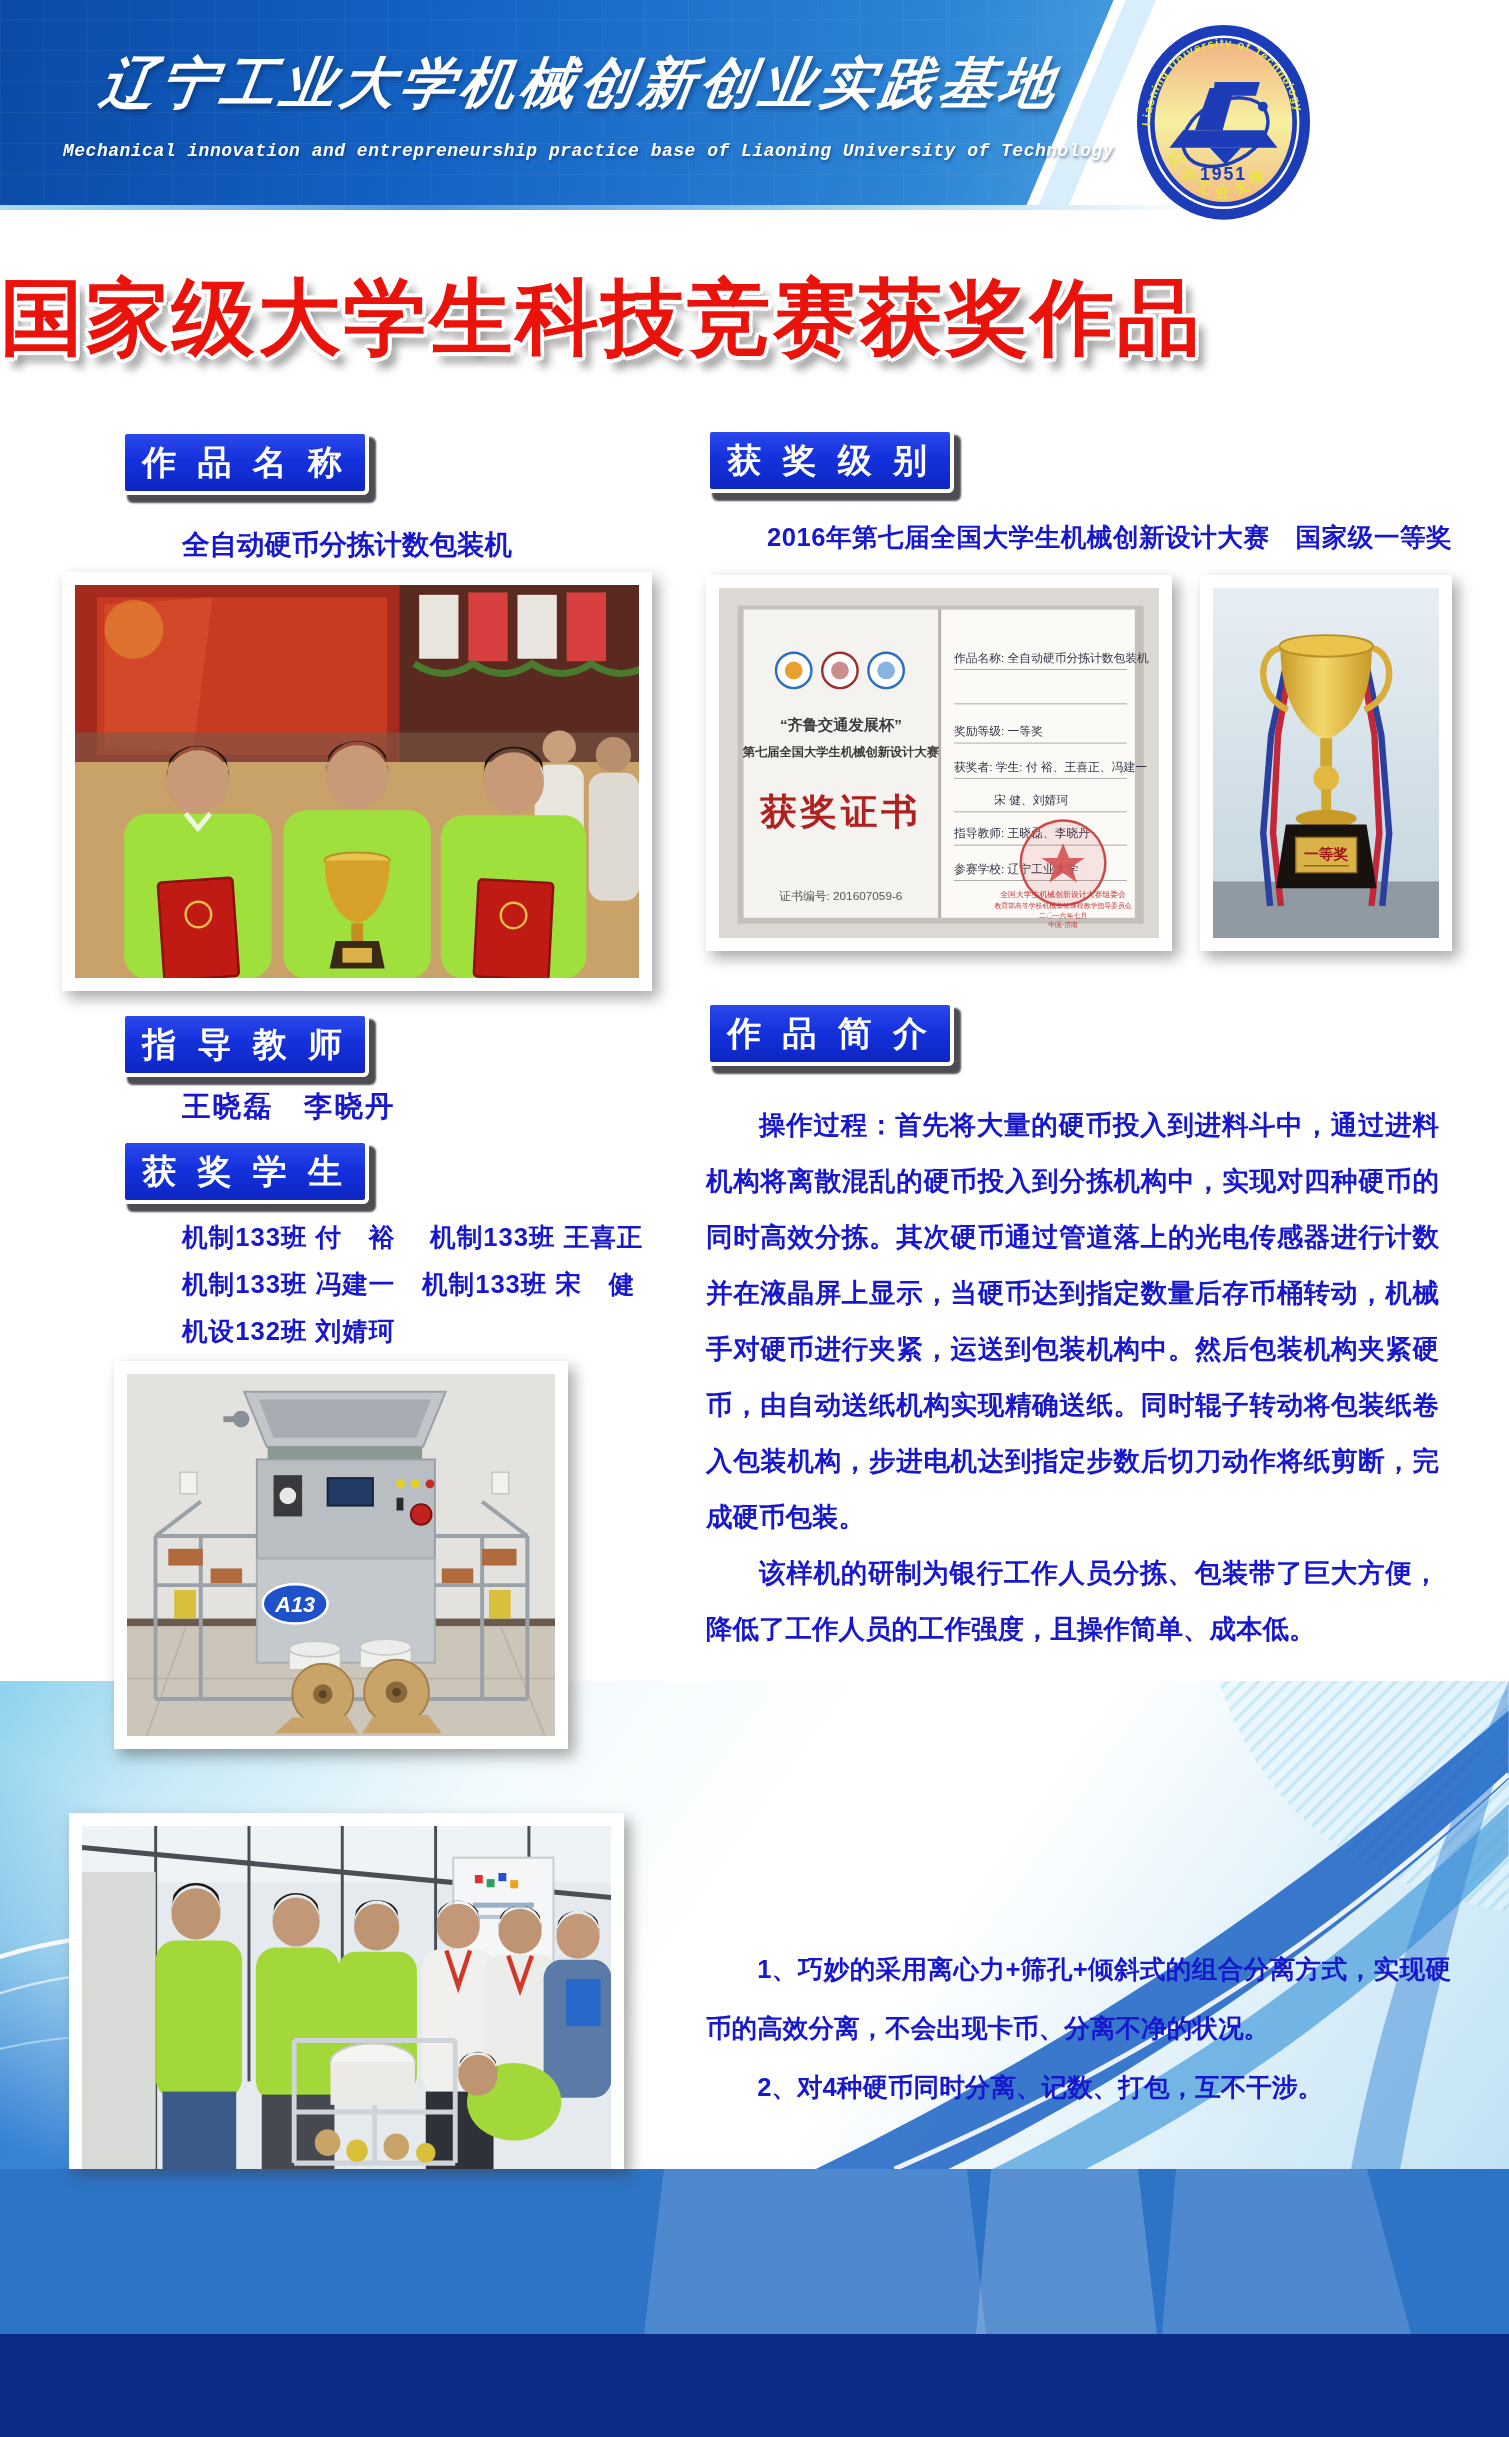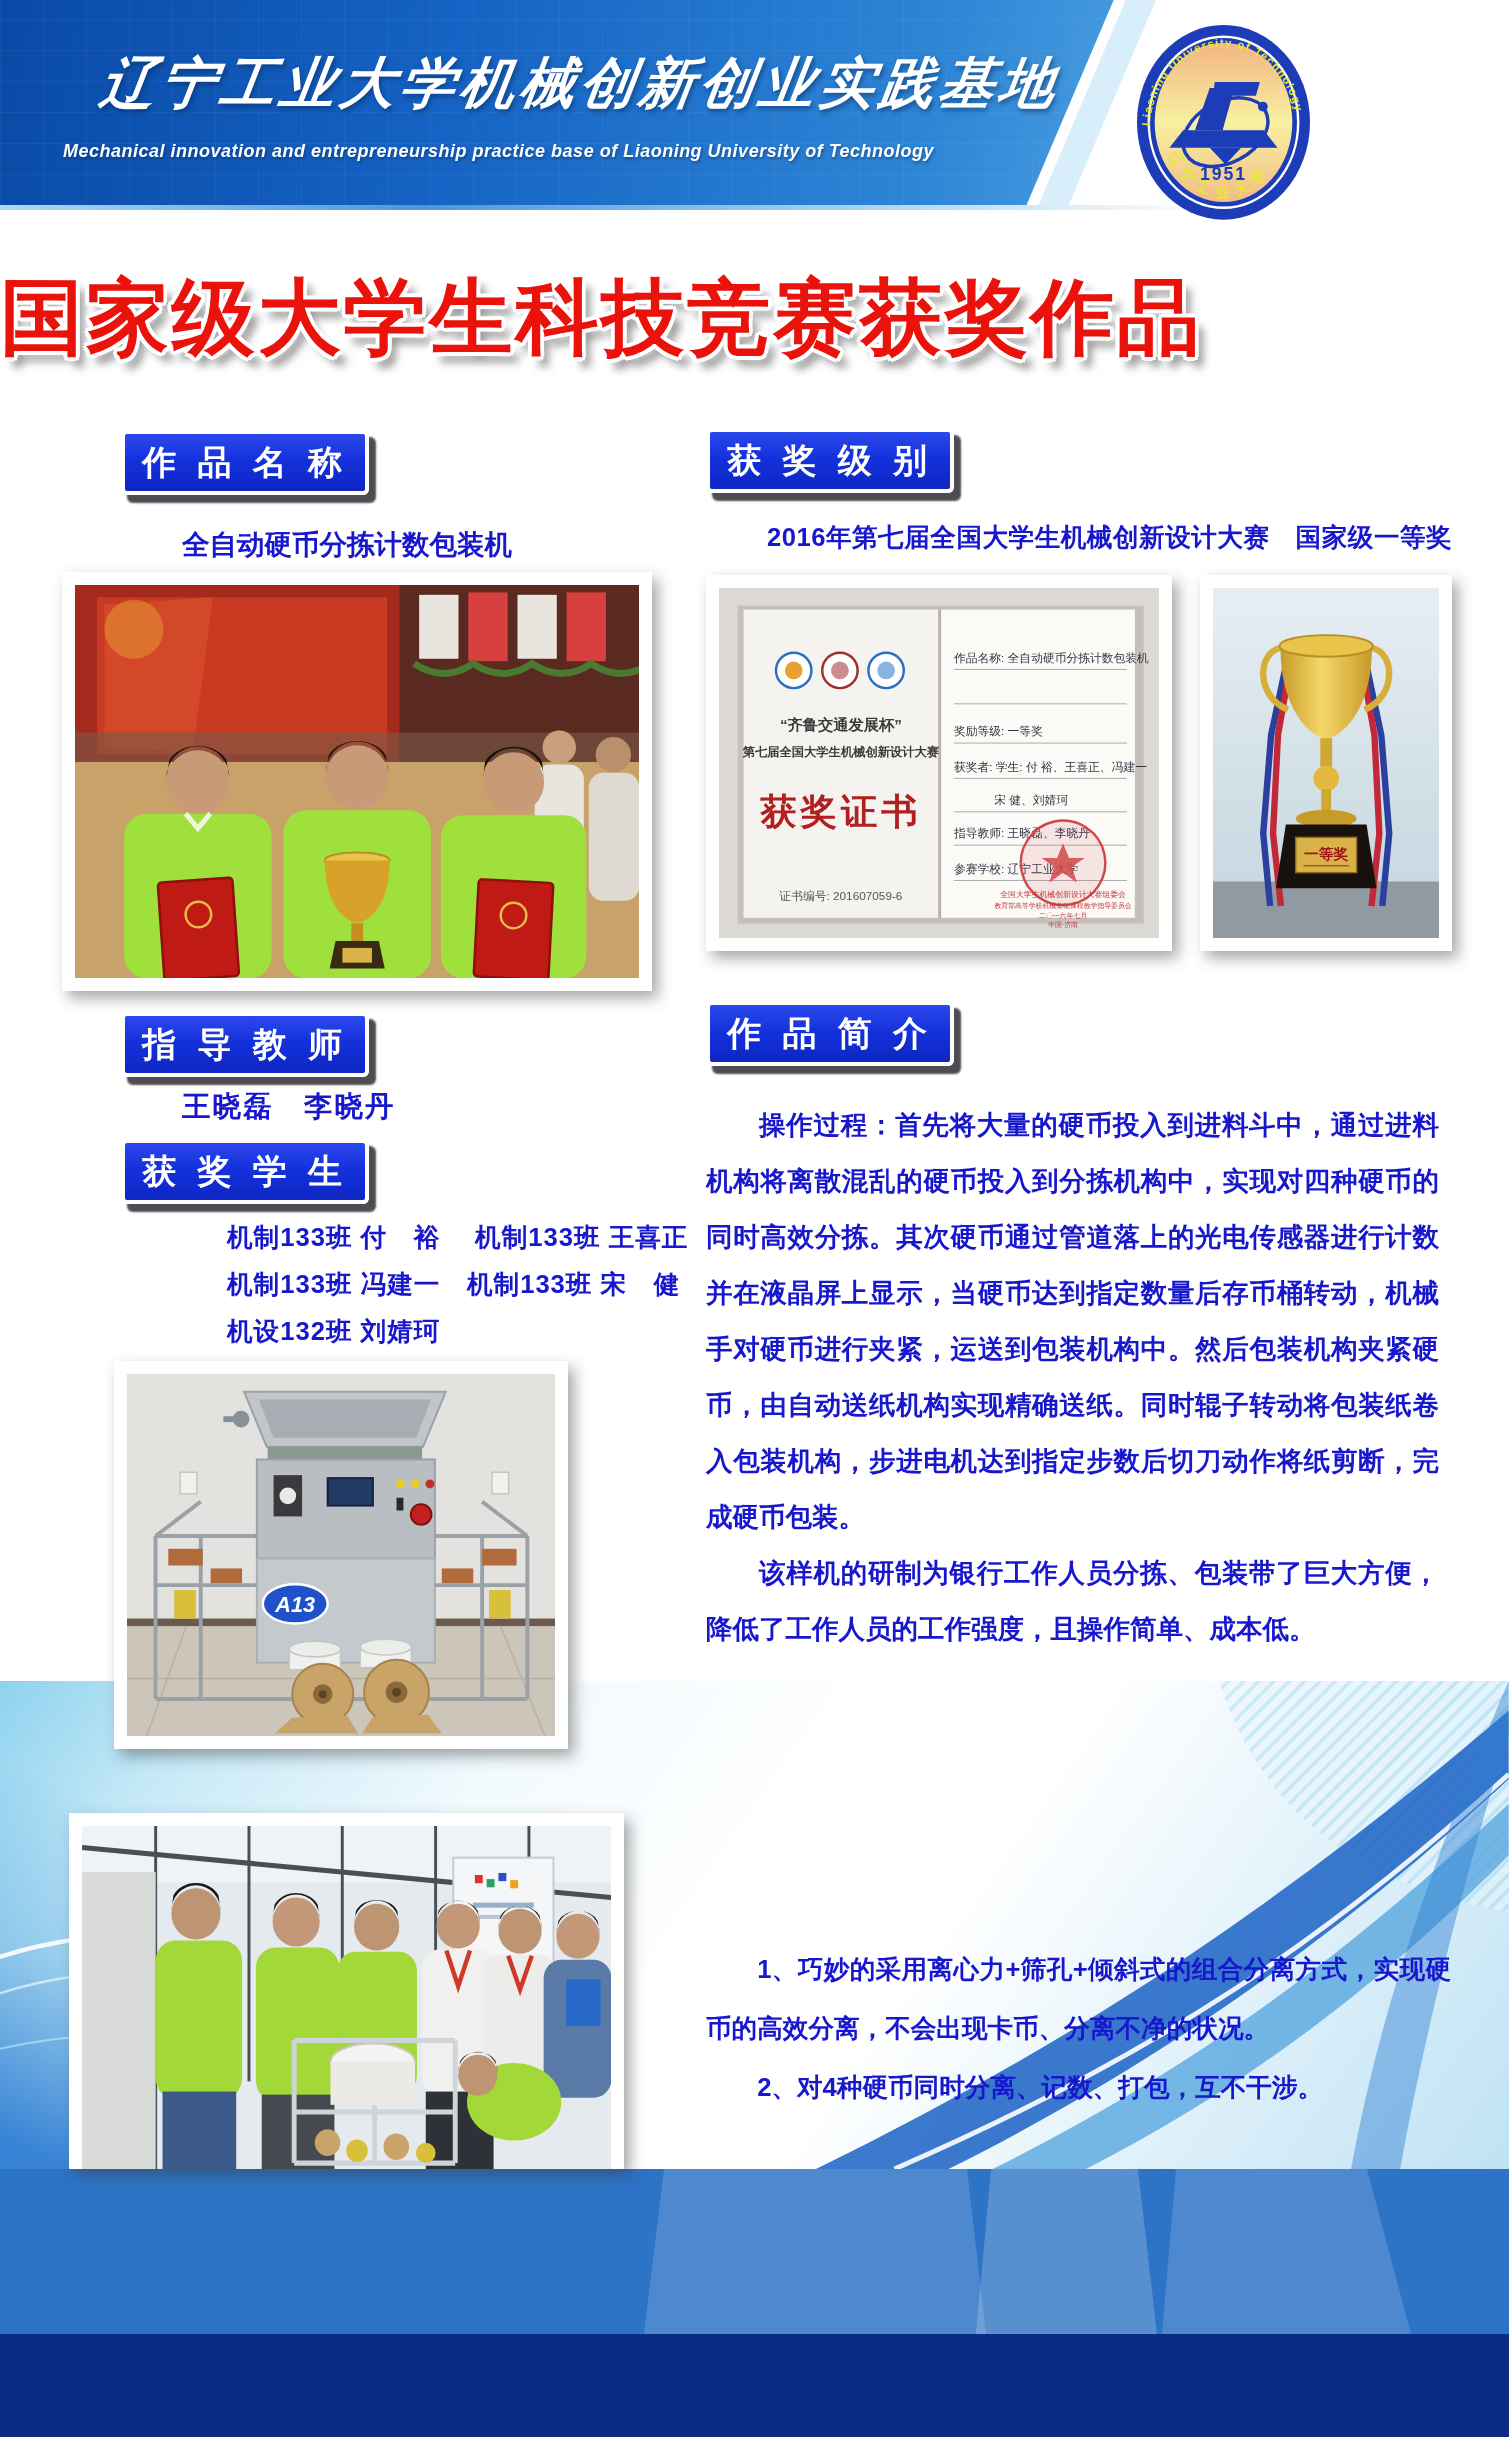--- a/index.html
+++ b/index.html
@@ -16,21 +16,21 @@
       repeating-linear-gradient(0deg,rgba(255,255,255,.14) 0 1px,transparent 1px 31px),
       repeating-linear-gradient(90deg,rgba(255,255,255,.12) 0 1px,transparent 1px 43px);
     clip-path:polygon(0 0,99.7% 0,91.9% 100%,0 100%);}
   .header-stripe{position:absolute;left:0;top:0;width:100%;height:100%;
     background:#d8eefb;clip-path:polygon(74.6% 0,76.6% 0,70.8% 100%,68.8% 100%);}
   .header-title{position:absolute;left:101px;top:47px;width:983px;
     font-size:55px;font-weight:bold;font-style:italic;color:#ffffff;letter-spacing:4.9px;
     transform:skewX(-8deg);text-shadow:2px 2.9px 4.9px rgba(6,40,90,.55);white-space:nowrap;}
   .header-sub{position:absolute;left:63px;top:141px;width:983px;
     font-size:18px;font-weight:bold;font-style:italic;color:#ffffff;letter-spacing:0.5px;
-    text-shadow:1px 1.5px 2.9px rgba(6,40,90,.5);white-space:nowrap;}
+    text-shadow:1px 1.5px 2.9px rgba(6,40,90,.5);white-space:nowrap;font-family:Liberation Mono, monospace;}
   .divider{position:absolute;left:0;top:205px;width:1509px;height:4.9px;
     background:linear-gradient(90deg,#aadcf4 0%,#4f96d8 28%,#9fd0ee 55%,#ffffff 80%);}
 
   
   .logo{position:absolute;left:1136px;top:23.6px;width:175px;height:197px;}
 
   
   .main-title{position:absolute;left:0;top:263px;width:1509px;text-align:left;
     font-size:83px;font-weight:900;color:#e9130b;letter-spacing:2.9px;white-space:nowrap;
     text-shadow:
@@ -49,21 +49,21 @@
   .b-advisor{left:121px;top:1012px;}
   .b-students{left:121px;top:1139px;}
   .b-intro{left:706px;top:1001px;}
   .b-innov{left:706px;top:1861px;width:243px;}
 
   
   .cn-blue{color:#1717cd;font-weight:bold;}
   .work-name{position:absolute;left:182px;top:527px;font-size:27.5px;white-space:nowrap;}
   .award-line{position:absolute;left:767px;top:520px;font-size:25.6px;white-space:nowrap;letter-spacing:0.5px;}
   .advisors{position:absolute;left:182px;top:1088px;font-size:28.5px;white-space:nowrap;letter-spacing:2px;}
-  .students{position:absolute;left:182px;top:1214px;font-size:25.6px;line-height:47px;white-space:nowrap;letter-spacing:1px;margin-left:45px;}
+  .students{position:absolute;left:182px;top:1214px;font-size:25.6px;line-height:47px;white-space:nowrap;letter-spacing:1px;}
   .intro{position:absolute;left:706px;top:1097px;width:733px;font-size:26.5px;line-height:56px;text-align:justify;}
   .intro p{margin:0;text-indent:2em;}
   .innov{position:absolute;left:706px;top:1940px;width:745px;font-size:25.6px;line-height:59px;text-align:justify;z-index:5;}
   .innov p{margin:0;text-indent:2em;}
 
   
   .photo{position:absolute;background:#ffffff;padding:12.8px;box-shadow:5.9px 6.9px 13.8px rgba(60,60,60,.45);z-index:4;}
   .photo-inner{position:relative;width:100%;height:100%;overflow:hidden;background:#0ea5e9;}
   .photo svg{display:block;width:100%;height:100%;}
   .ph-team{left:62px;top:572px;width:590px;height:419px;}

